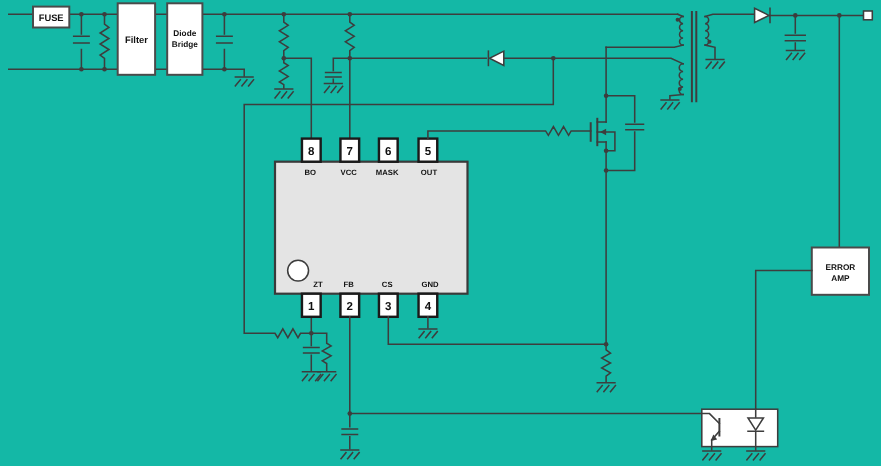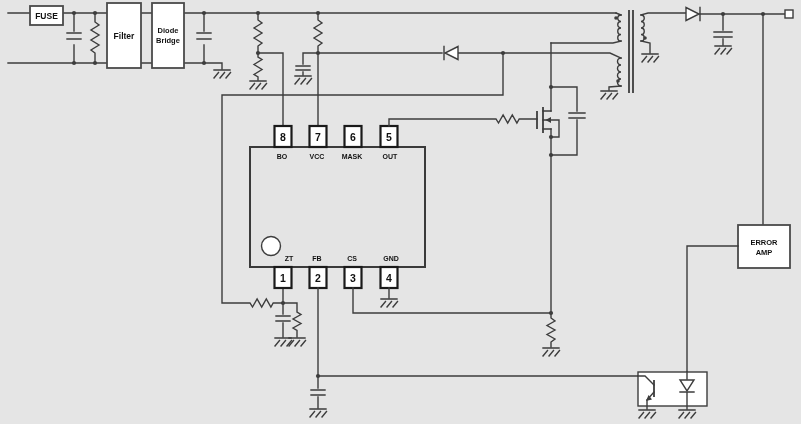--- a/index.html
+++ b/index.html
@@ -1,16 +1,16 @@
 <!DOCTYPE html>
 <html><head>
 <meta charset="utf-8">
 <style>
   html,body{margin:0;padding:0;background:#ffffff;}
-  .stage{position:relative;width:801px;height:424px;background:#e5e5e5;overflow:hidden;}
+  .stage{position:relative;width:801px;height:424px;background:#14b8a6;overflow:hidden;}
   svg{display:block;}
   .w{stroke:#3d3d3d;stroke-width:1.4;fill:none;stroke-linecap:square;stroke-linejoin:miter;}
   .w2{stroke:#3d3d3d;stroke-width:1.8;fill:none;stroke-linecap:square;}
   .box{fill:#ffffff;stroke:#4a4a4a;stroke-width:1.8;}
   .icbody{fill:#e4e4e4;stroke:#3a3a3a;stroke-width:2;}
   .pinbox{fill:#ffffff;stroke:#1a1a1a;stroke-width:2.2;}
   .comp{fill:#ffffff;stroke:#3d3d3d;stroke-width:1.4;}
   .fill{fill:#3d3d3d;stroke:none;}
   .txt{font-family:"Liberation Sans",sans-serif;font-weight:bold;fill:#111111;}
   .t-block{font-size:8.5px;}

